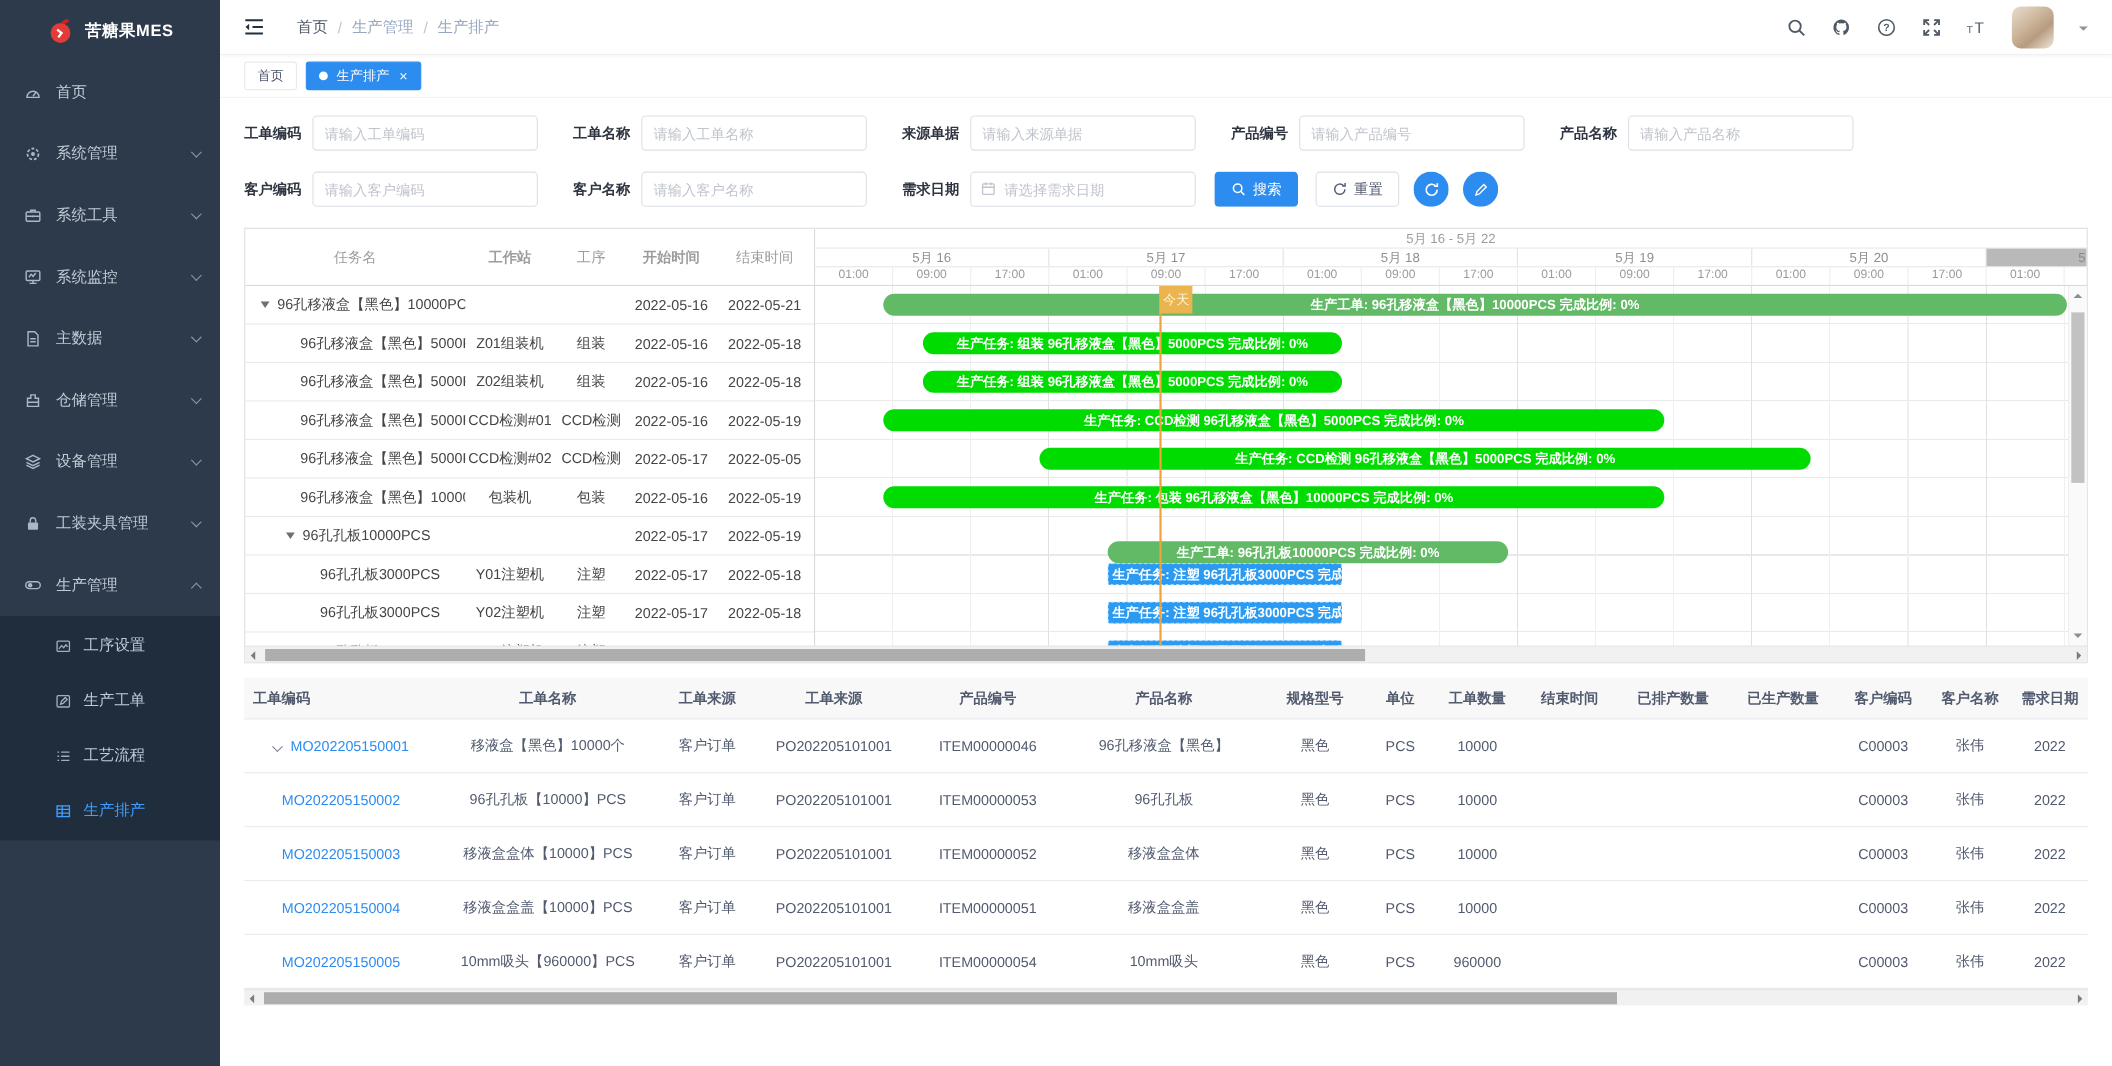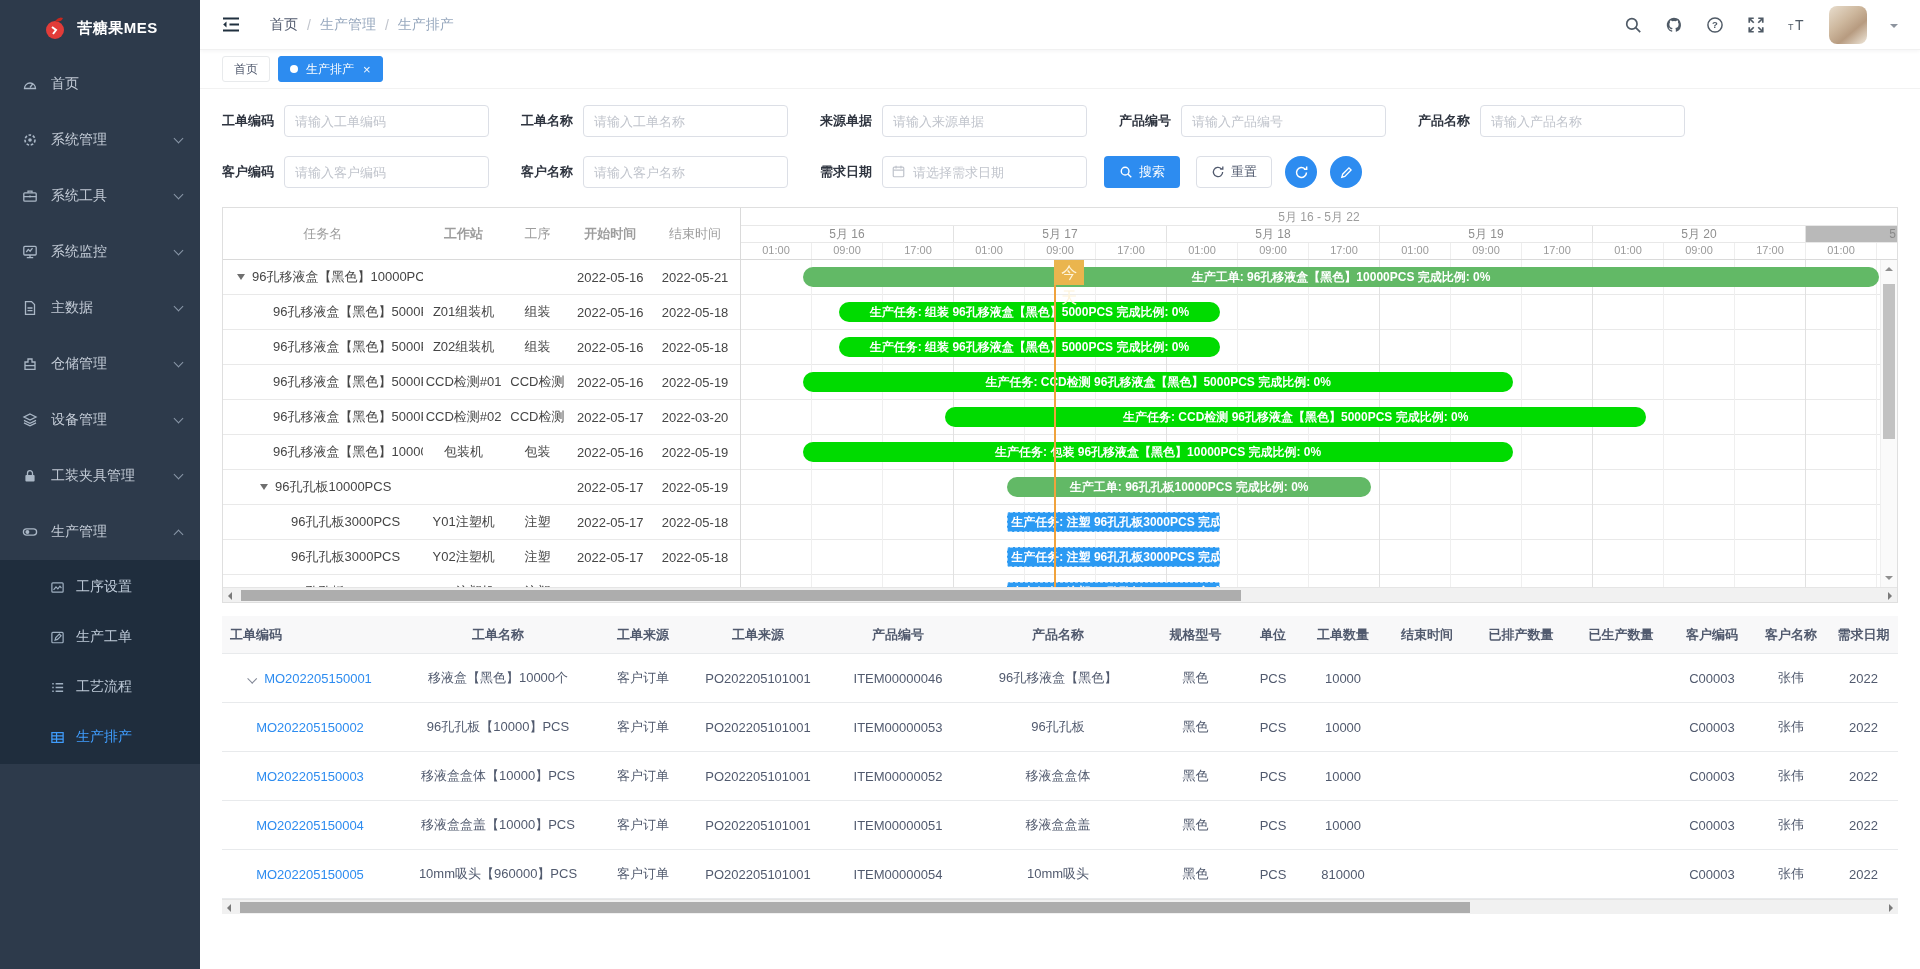--- a/index.html
+++ b/index.html
@@ -96,21 +96,21 @@
       repeating-linear-gradient(to right,transparent 0,transparent 212px,#e1e1e1 212px,#e1e1e1 213px),
       repeating-linear-gradient(to right,transparent 0,transparent 70px,#efefef 70px,#efefef 71px),
       repeating-linear-gradient(to bottom,transparent 0,transparent 34px,#e9e9e9 34px,#e9e9e9 35px)}
   .g-bar{position:absolute;height:20px;border-radius:10px;color:#fff;font-size:12px;font-weight:bold;
     display:flex;align-items:center;justify-content:center;overflow:hidden;white-space:nowrap;cursor:pointer}
   .g-bar.order{background:#62b966}
   .g-bar.task{background:#00db00}
   .g-bar.selected{background:#2b9af3;border-radius:3px;border:1px dashed #a5d4fb;justify-content:flex-start;padding:0 3px}
   .g-today-line{position:absolute;top:0;bottom:0;width:2px;background:#f0a23c;z-index:2}
   .g-today-badge{position:absolute;top:0;width:30px;height:25px;background:#eab54e;color:#fdf3d9;
-    font-size:16px;line-height:25px;text-align:center;z-index:3}
+    font-size:12px;line-height:25px;text-align:center;z-index:3}
   .g-vscroll{width:17px;flex:0 0 17px;background:#fafafa;border-left:1px solid #efefef;position:relative}
   .g-vthumb{position:absolute;left:2px;width:12px;top:24px;height:155px;background:#c2c2c2;cursor:pointer}
   .arr{position:absolute;width:0;height:0;border:4px solid transparent;cursor:pointer}
   .arr-up{left:4px;top:7px;border-bottom-color:#8f8f8f;border-top-width:0}
   .arr-dn{left:4px;bottom:7px;border-top-color:#8f8f8f;border-bottom-width:0}
   .hscroll{height:15px;background:#f1f1f1;border-top:1px solid #e5e5e5;position:relative}
   .h-thumb{position:absolute;top:2px;height:11px;background:#adadad;cursor:pointer}
   .arr-l{left:5px;top:4px;border-right-color:#7a7a7a;border-left-width:0}
   .arr-r{right:5px;top:4px;border-left-color:#7a7a7a;border-right-width:0}
 
@@ -493,21 +493,21 @@
               <span class="g-lcell" style="width: 80px;">2022-05-16</span>
               <span class="g-lcell" style="width: 90px;">2022-05-19</span>
             </div>
             <div class="g-lrow">
               <span class="g-lcell g-lname" style="width: 200px; padding-left: 50px;">
                 <span>96孔移液盒【黑色】5000PCS</span>
               </span>
               <span class="g-lcell" style="width: 82px;">CCD检测#02</span>
               <span class="g-lcell" style="width: 66px;">CCD检测</span>
               <span class="g-lcell" style="width: 80px;">2022-05-17</span>
-              <span class="g-lcell" style="width: 90px;">2022-03-20</span>
+              <span class="g-lcell" style="width: 90px;">2022-05-05</span>
             </div>
             <div class="g-lrow">
               <span class="g-lcell g-lname" style="width: 200px; padding-left: 50px;">
                 <span>96孔移液盒【黑色】10000PCS</span>
               </span>
               <span class="g-lcell" style="width: 82px;">包装机</span>
               <span class="g-lcell" style="width: 66px;">包装</span>
               <span class="g-lcell" style="width: 80px;">2022-05-16</span>
               <span class="g-lcell" style="width: 90px;">2022-05-19</span>
             </div>
@@ -551,21 +551,21 @@
           </div>
         <div class="g-chart" id="gchart">
           <div class="g-today-line" id="todayLine" style="left: 313.287px;"></div>
           <div class="g-today-badge" id="todayBadge" style="left: 313.287px;">今天</div>
         <div class="g-bar order" style="left: 62.125px; width: 1075.88px; top: 7px;">生产工单: 96孔移液盒【黑色】10000PCS 完成比例: 0%</div>
             <div class="g-bar task" style="left: 97.625px; width: 381.625px; top: 42px;">生产任务: 组装 96孔移液盒【黑色】5000PCS 完成比例: 0%</div>
             <div class="g-bar task" style="left: 97.625px; width: 381.625px; top: 77px;">生产任务: 组装 96孔移液盒【黑色】5000PCS 完成比例: 0%</div>
             <div class="g-bar task" style="left: 62.125px; width: 710px; top: 112px;">生产任务: CCD检测 96孔移液盒【黑色】5000PCS 完成比例: 0%</div>
             <div class="g-bar task" style="left: 204.125px; width: 701.125px; top: 147px;">生产任务: CCD检测 96孔移液盒【黑色】5000PCS 完成比例: 0%</div>
             <div class="g-bar task" style="left: 62.125px; width: 710px; top: 182px;">生产任务: 包装 96孔移液盒【黑色】10000PCS 完成比例: 0%</div>
-            <div class="g-bar order" style="left: 266.25px; width: 363.875px; top: 217px;">生产工单: 96孔孔板10000PCS 完成比例: 0%</div>
+            <div class="g-bar order" style="left: 266.25px; width: 363.875px; top: 232px;">生产工单: 96孔孔板10000PCS 完成比例: 0%</div>
             <div class="g-bar selected" style="left: 266.25px; width: 213px; top: 252px;">生产任务: 注塑 96孔孔板3000PCS 完成比例: 0%</div>
             <div class="g-bar selected" style="left: 266.25px; width: 213px; top: 287px;">生产任务: 注塑 96孔孔板3000PCS 完成比例: 0%</div>
             <div class="g-bar selected" style="left: 266.25px; width: 213px; top: 322px;">生产任务: 注塑 96孔孔板3000PCS 完成比例: 0%</div>
           </div>
         <div class="g-vscroll">
           <span class="arr arr-up"></span>
           <div class="g-vthumb"></div>
           <span class="arr arr-dn"></span>
         </div>
       </div>
@@ -665,21 +665,21 @@
           </div>
           <div class="t-row">
             <span class="t-cell" style="width: 176px;"><span class="t-link">MO202205150005</span></span>
             <span class="t-cell" style="width: 200px;">10mm吸头【960000】PCS</span>
             <span class="t-cell" style="width: 90px;">客户订单</span>
             <span class="t-cell" style="width: 140px;">PO202205101001</span>
             <span class="t-cell" style="width: 140px;">ITEM00000054</span>
             <span class="t-cell" style="width: 180px;">10mm吸头</span>
             <span class="t-cell" style="width: 95px;">黑色</span>
             <span class="t-cell" style="width: 60px;">PCS</span>
-            <span class="t-cell" style="width: 80px;">810000</span>
+            <span class="t-cell" style="width: 80px;">960000</span>
             <span class="t-cell" style="width: 88px;"></span>
             <span class="t-cell" style="width: 100px;"></span>
             <span class="t-cell" style="width: 100px;"></span>
             <span class="t-cell" style="width: 82px;">C00003</span>
             <span class="t-cell" style="width: 76px;">张伟</span>
             <span class="t-cell" style="width: 69px;">2022</span>
           </div>
         </div>
       <div class="hscroll">
         <span class="arr arr-l"></span>

